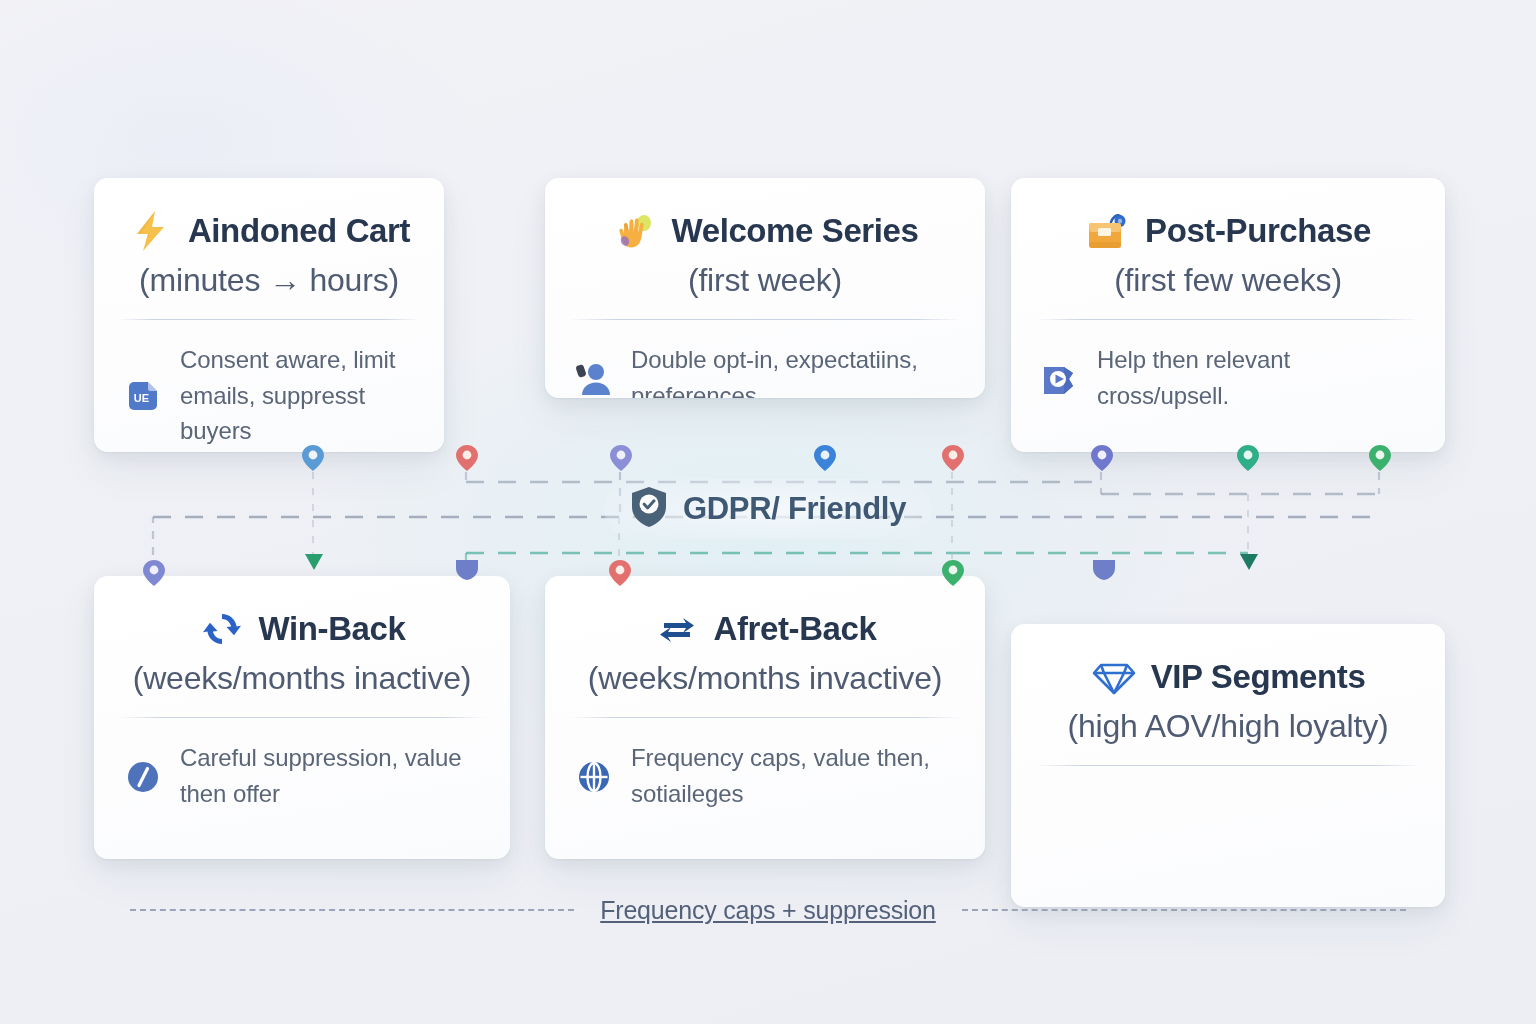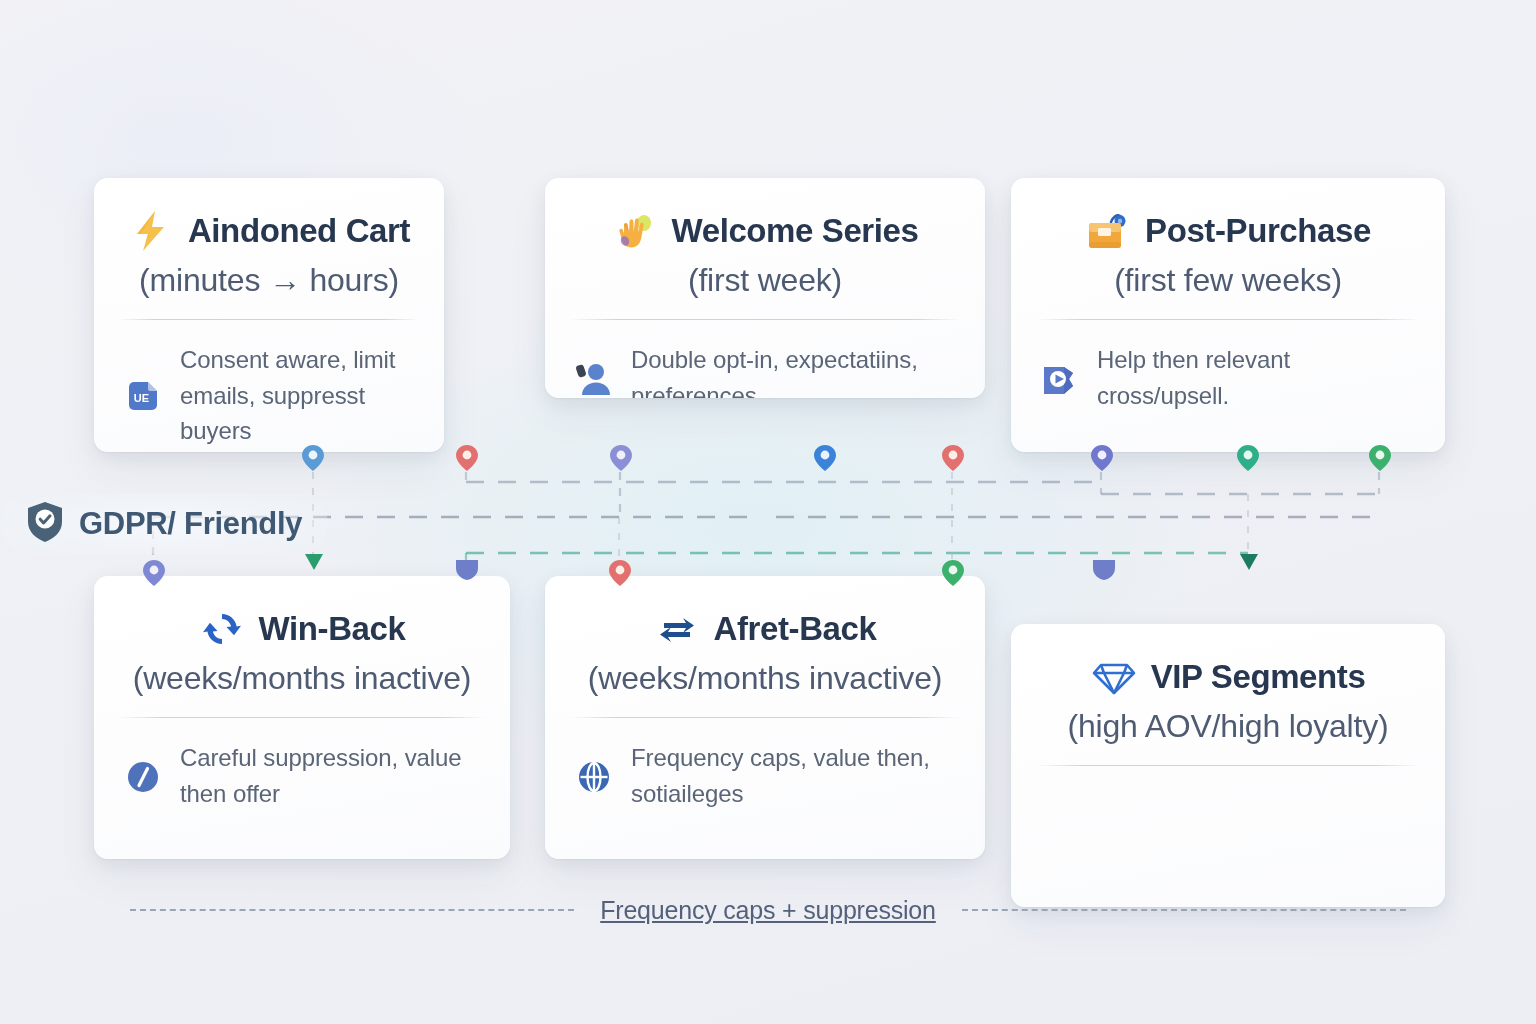--- a/index.html
+++ b/index.html
@@ -127,24 +127,25 @@
   #card-post-purchase  { left: 1011px;top: 178px; width: 434px; height: 274px; z-index: 4; }
   #card-win-back       { left: 94px;  top: 576px; width: 416px; height: 283px; z-index: 4; }
   #card-afret-back     { left: 545px; top: 576px; width: 440px; height: 283px; z-index: 4; }
   #card-vip-segments   { left: 1011px;top: 576px; width: 434px; height: 283px; z-index: 4; margin-top: 48px; }
 
   
   .gdpr-badge {
     position: absolute;
     left: 0;
     right: 0;
-    top: 494px;
+    top: 479px;
     z-index: 5;
     display: flex;
     align-items: center;
+    justify-content: center;
     gap: 16px;
     pointer-events: none;
   }
   .gdpr-badge-inner {
     display: flex;
     align-items: center;
     gap: 15px;
     padding: 6px 26px;
     border-radius: 30px;
     background: radial-gradient(ellipse 230px 44px at 50% 50%, rgba(246,249,252,0.92) 0%, rgba(240,245,250,0.45) 62%, rgba(240,245,250,0) 100%);

